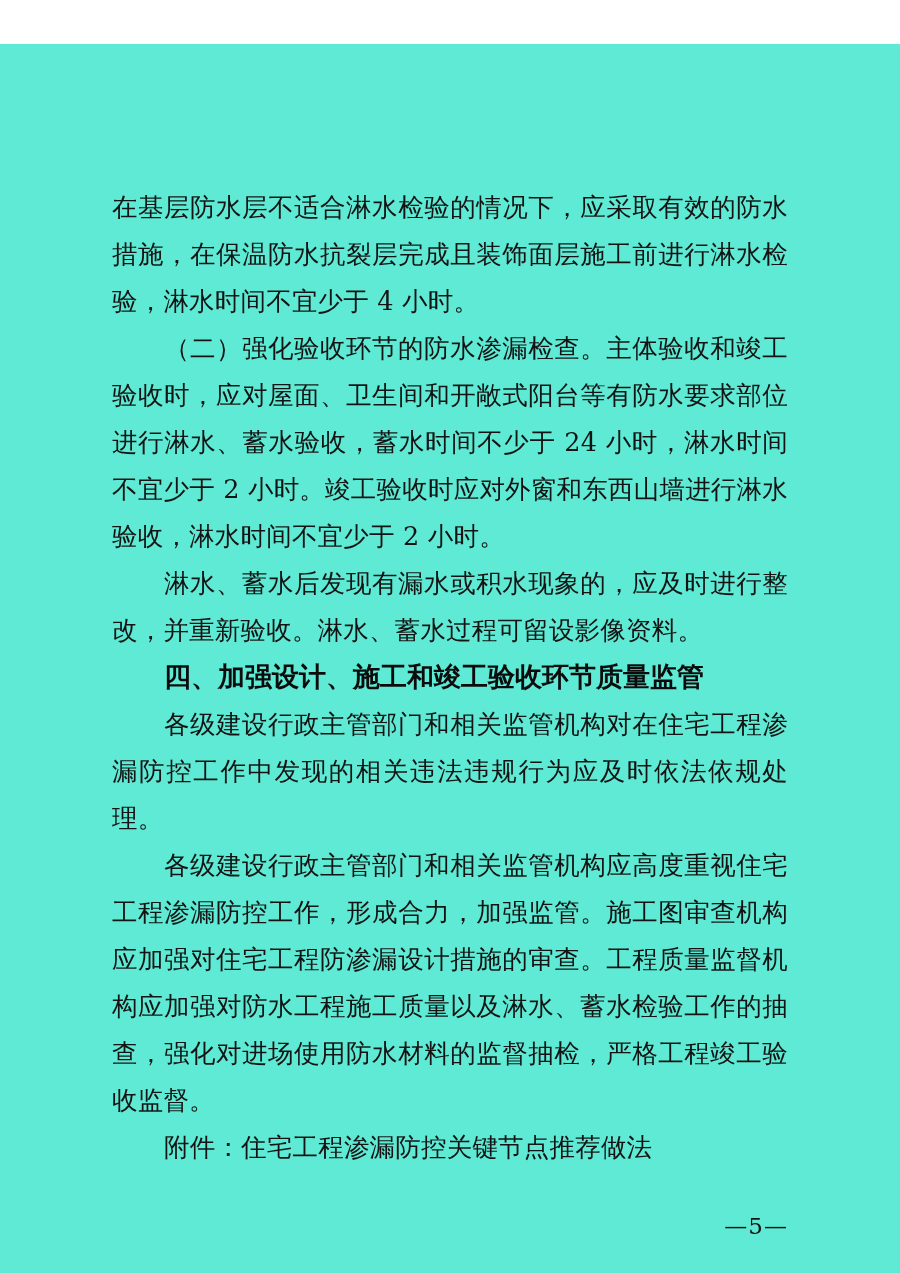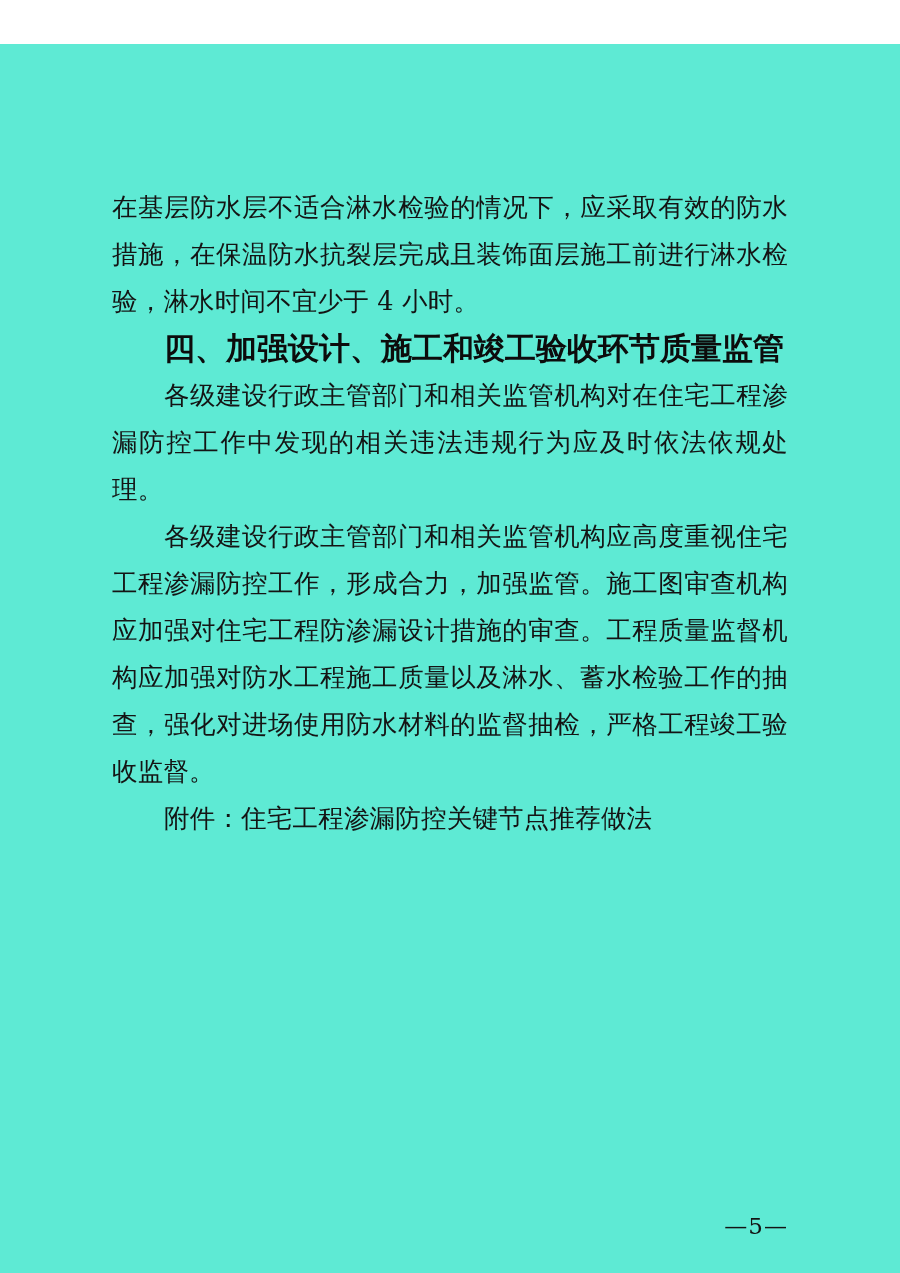--- a/index.html
+++ b/index.html
@@ -35,21 +35,21 @@
     text-align: justify;
     text-justify: inter-ideograph;
     letter-spacing: 0.2px;
     color: #141414;
   }
   p.indent {
     text-indent: 52px;
   }
   p.heading {
     margin: 0;
-    font-size: 31px;
+    font-size: 27px;
     line-height: 47px;
     font-weight: bold;
     text-indent: 52px;
     color: #0c0c0c;
     font-family: Liberation Serif, serif;
   }
   .page-number {
     position: absolute;
     right: 112px;
     bottom: 78px;
@@ -59,21 +59,23 @@
   }
 </style>
 </head>
 <body>
 
 <div class="page">
   <div class="content">
 
     <p class="para">在基层防水层不适合淋水检验的情况下，应采取有效的防水措施，在保温防水抗裂层完成且装饰面层施工前进行淋水检验，淋水时间不宜少于 4 小时。</p>
 
+    <p class="para indent">（二）强化验收环节的防水渗漏检查。主体验收和竣工验收时，应对屋面、卫生间和开敞式阳台等有防水要求部位进行淋水、蓄水验收，蓄水时间不少于 24 小时，淋水时间不宜少于 2 小时。竣工验收时应对外窗和东西山墙进行淋水验收，淋水时间不宜少于 2 小时。</p>
 
+    <p class="para indent">淋水、蓄水后发现有漏水或积水现象的，应及时进行整改，并重新验收。淋水、蓄水过程可留设影像资料。</p>
 
     <p class="heading">四、加强设计、施工和竣工验收环节质量监管</p>
 
     <p class="para indent">各级建设行政主管部门和相关监管机构对在住宅工程渗漏防控工作中发现的相关违法违规行为应及时依法依规处理。</p>
 
     <p class="para indent">各级建设行政主管部门和相关监管机构应高度重视住宅工程渗漏防控工作，形成合力，加强监管。施工图审查机构应加强对住宅工程防渗漏设计措施的审查。工程质量监督机构应加强对防水工程施工质量以及淋水、蓄水检验工作的抽查，强化对进场使用防水材料的监督抽检，严格工程竣工验收监督。</p>
 
 
     <p class="para indent">附件：住宅工程渗漏防控关键节点推荐做法</p>
 

